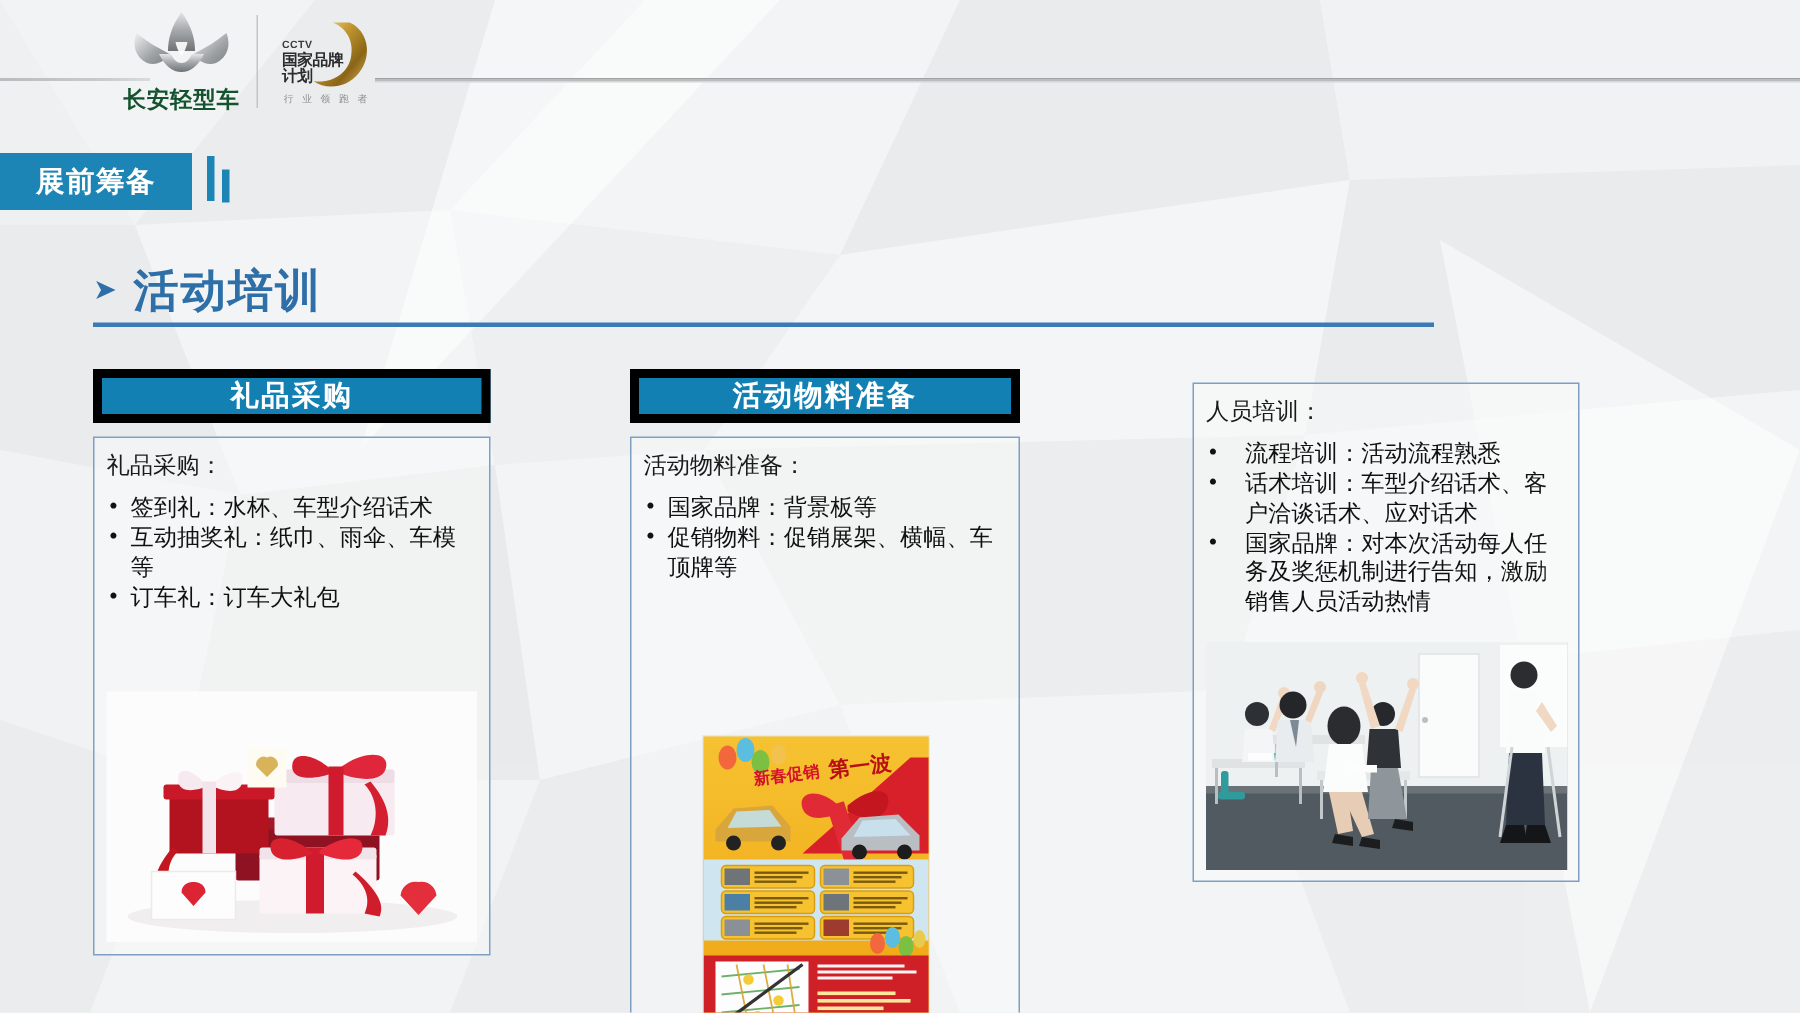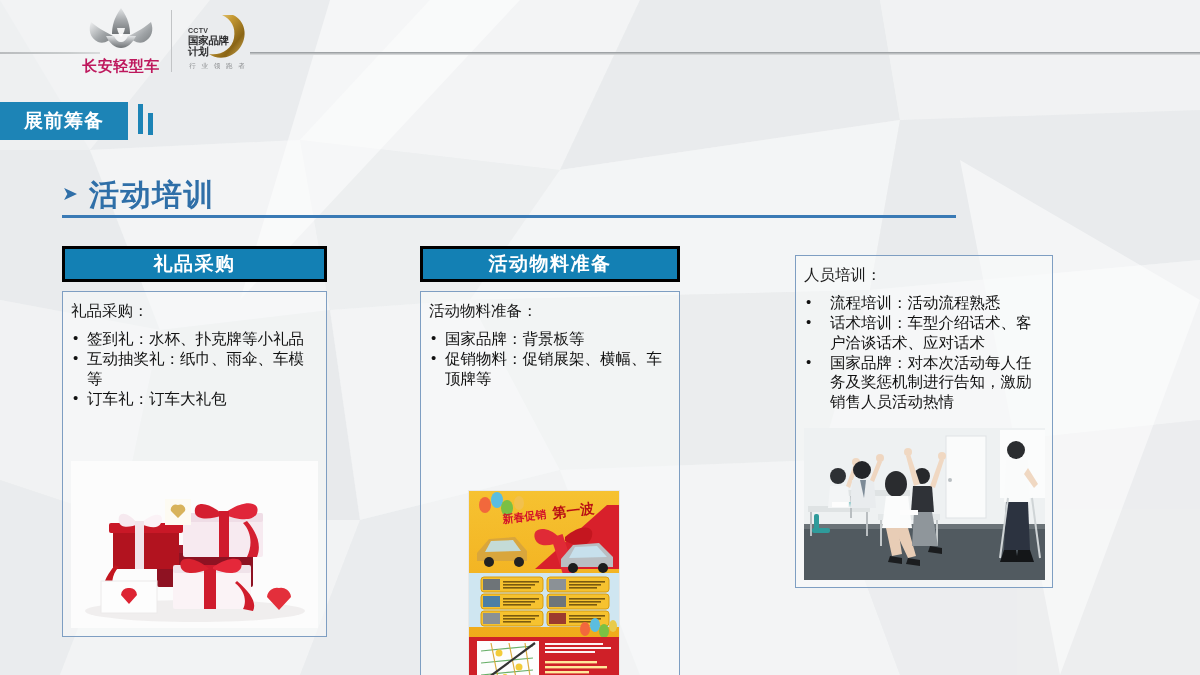--- a/index.html
+++ b/index.html
@@ -50,21 +50,21 @@
     display: flex;
     align-items: center;
   }
   .logo-changan { width: 86px; text-align: center; }
   .ca-emblem { display:block; margin: 0 auto; }
   .ca-word {
     font-family: Liberation Sans, sans-serif;
     font-weight: bold;
     font-size: 15px;
     letter-spacing: 0.5px;
-    color: #be185d;
+    color: #14532d;
     margin-top: 7px;
     text-align: center;
     white-space: nowrap;
   }
   .logo-sep {
     width: 1px; height: 62px;
     background: #c2c4c6;
     margin: 0 9px 0 7px;
   }
   .logo-cctv { width: 74px; text-align: center; position: relative; }
@@ -166,21 +166,21 @@
     position: absolute;
     top: 0;
   }
   .card-1 { left: 62px;  width: 265px; }
   .card-2 { left: 420px; width: 260px; }
   .card-3 { left: 795px; width: 258px; }
 
   .card-head {
     height: 36px;
     background: #1380b4;
-    border: 3px solid #000000;
+    border: 6px solid #000000;
     color: #ffffff;
     font-size: 19px;
     font-weight: bold;
     letter-spacing: 1.5px;
     display: flex;
     align-items: center;
     justify-content: center;
   }
 
   .card-body {
@@ -354,21 +354,21 @@
   <div class="title-rule"></div>
 </div>
 
 <div class="cards">
 
   <div class="card card-1">
     <div class="card-head">礼品采购</div>
     <div class="card-body">
       <div class="body-lead">礼品采购：</div>
       <ul class="body-list">
-        <li>签到礼：水杯、扑克牌等小礼品</li>
+        <li>签到礼：水杯、车型介绍话术</li>
         <li>互动抽奖礼：纸巾、雨伞、车模等</li>
         <li>订车礼：订车大礼包</li>
       </ul>
 
       <div class="photo photo-gifts">
         <svg class="gift-svg" width="247" height="167" viewBox="0 0 247 167">
           <rect width="247" height="167" fill="#fcfcfc"></rect>
           <ellipse cx="124" cy="150" rx="110" ry="11" fill="#f0eeee"></ellipse>
 
           <rect x="86" y="88" width="96" height="38" rx="2" fill="#8e1222"></rect>

